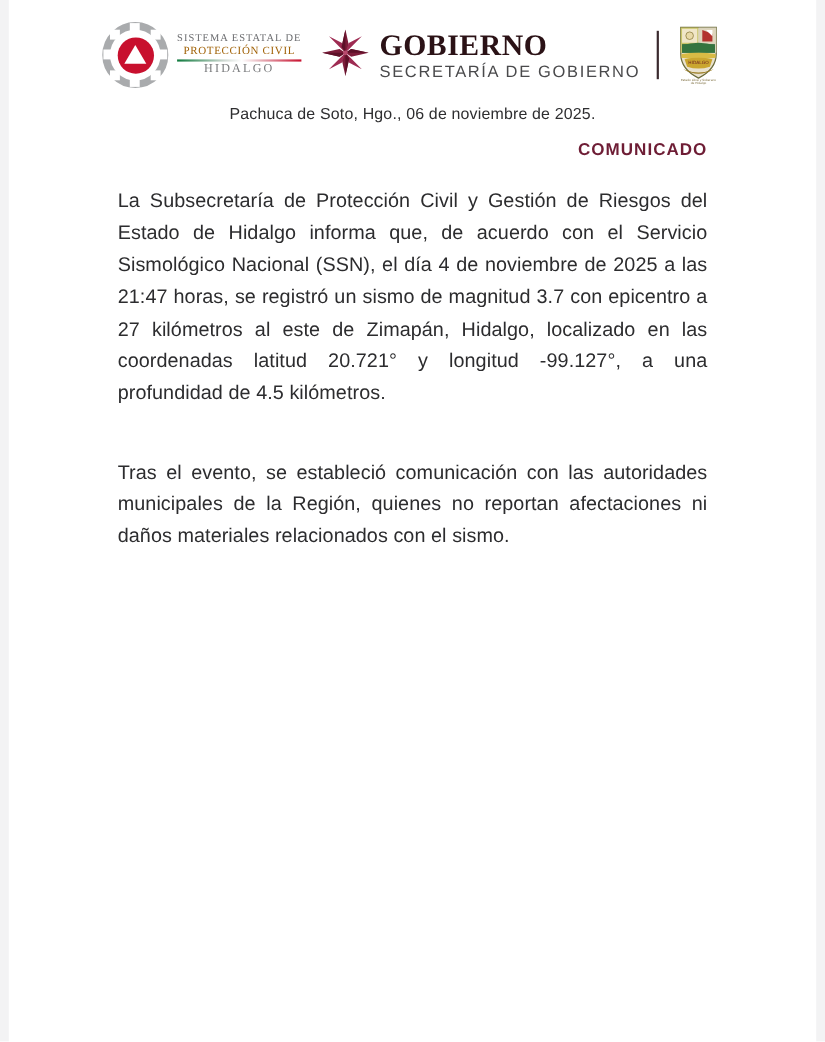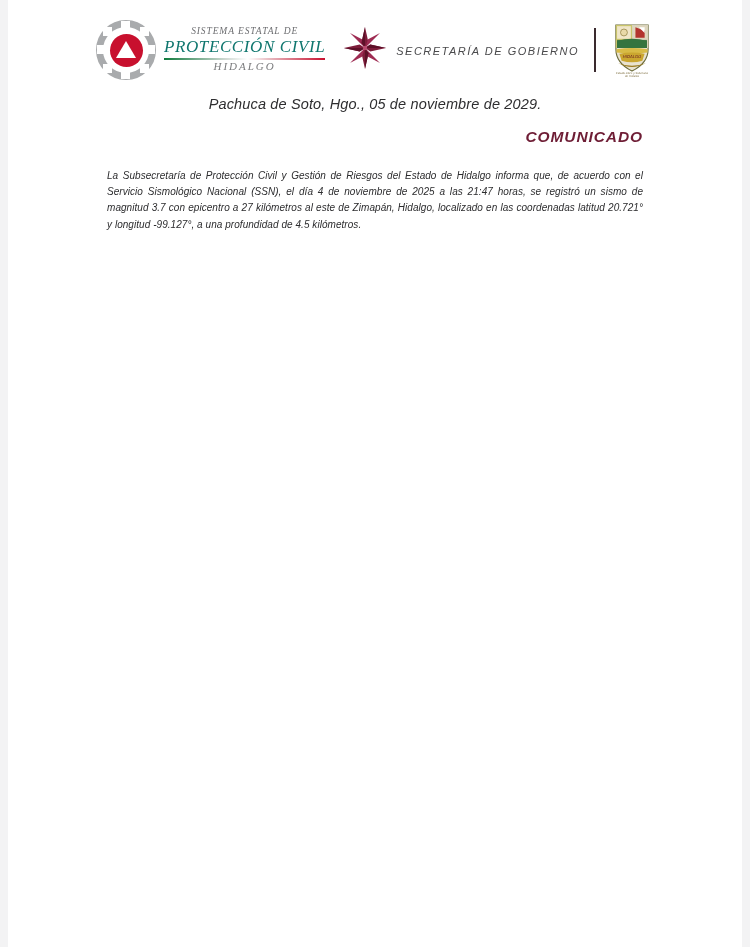--- a/index.html
+++ b/index.html
@@ -11,21 +11,20 @@
   body {
     font-family: "Liberation Sans", sans-serif;
   }
   .page {
     position: relative;
     width: 750px;
     height: 947px;
     background: #ffffff;
     overflow: hidden;
     box-sizing: border-box;
-    font-style: italic;
   }
   
   .edge-strip {
     position: absolute;
     top: 0;
     bottom: 0;
     width: 8px;
     background: #f3f3f4;
   }
   .edge-strip.left  { left: 0; }
@@ -104,23 +103,23 @@
   }
   .pc-line1 {
     font-family: "Liberation Serif", serif;
     font-size: 9.5px;
     letter-spacing: 0.9px;
     color: #6d6e71;
     white-space: nowrap;
   }
   .pc-line2 {
     font-family: "Liberation Serif", serif;
-    font-size: 17px;
+    font-size: 10px;
     letter-spacing: 0.6px;
-    color: #0f766e;
+    color: #a16207;
     white-space: nowrap;
     margin-top: 1px;
   }
   .pc-rule {
     height: 2.5px;
     width: 100%;
     margin: 1.5px 0 1px 0;
     background: linear-gradient(to right, #0f7a3d 0%, #cfd8d2 38%, #ffffff 52%, #e8b8bf 66%, #c8102e 100%);
   }
   .pc-line3 {
@@ -141,21 +140,21 @@
   .gob-text { line-height: 1; }
   .gob-line1 {
     font-family: "Liberation Serif", serif;
     font-weight: bold;
     font-size: 27px;
     letter-spacing: 0.5px;
     color: #2b1216;
     white-space: nowrap;
   }
   .gob-line2 {
-    font-size: 11px;
+    font-size: 15px;
     letter-spacing: 1.5px;
     color: #4a4a4c;
     white-space: nowrap;
     margin-top: 3px;
     text-align: right;
   }
   .divider-bar {
     width: 2px;
     height: 44px;
     background: #3a2a2e;
@@ -181,21 +180,21 @@
   .comunicado-title {
     text-align: right;
     font-size: 15.5px;
     font-weight: bold;
     letter-spacing: 0.9px;
     color: #6e1d35;
     margin: 16px 0 22px 0;
   }
   .para {
     text-align: justify;
-    font-size: 10px;
+    font-size: 18px;
     line-height: 1.62;
     color: #2c2c2e;
     margin: 0;
     letter-spacing: 0.05px;
   }
   .para + .para { margin-top: 43px; }
 </style>
 </head>
 <body>
 
@@ -242,20 +241,21 @@
             <polygon points="16,16 43,30 50,50 38,38" fill="#9e2b52"></polygon>
             <polygon points="50,2 42,38 50,50" fill="#5d1028"></polygon>
             <polygon points="98,50 62,42 50,50" fill="#5d1028"></polygon>
             <polygon points="50,98 58,62 50,50" fill="#5d1028"></polygon>
             <polygon points="2,50  38,58 50,50" fill="#5d1028"></polygon>
             <circle cx="50" cy="50" r="5" fill="#b84a6e"></circle>
           </g>
         </svg>
       </span>
       <div class="gob-text">
+        <div class="gob-line1">GOBIERNO</div>
         <div class="gob-line2">SECRETARÍA DE GOBIERNO</div>
       </div>
     </div>
 
     <div class="divider-bar"></div>
 
     <span class="state-seal">
       <svg width="46" height="58" viewBox="0 0 80 100" aria-hidden="true">
         <path d="M12 10 H68 V52 Q68 76 40 90 Q12 76 12 52 Z" fill="#e9e2cf" stroke="#6b6b3a" stroke-width="2"></path>
         <path d="M12 10 H40 V50 H12 Z" fill="#c9c46a"></path>
@@ -273,21 +273,22 @@
         <path d="M16 76 Q40 90 64 76 Q40 86 16 76 Z" fill="#9c7d22"></path>
         <text x="40" y="95" font-family="DejaVu Sans" font-size="4.6" fill="#7a6a3a" text-anchor="middle">Estado Libre y Soberano</text>
         <text x="40" y="100" font-family="DejaVu Sans" font-size="4.6" fill="#7a6a3a" text-anchor="middle">de Hidalgo</text>
       </svg>
     </span>
 
   </div>
 
   <div class="doc-body">
 
-    <p class="dateline">Pachuca de Soto, Hgo., 05 de noviembre de 2029.</p>
+    <p class="dateline">Pachuca de Soto, Hgo., 06 de noviembre de 2025.</p>
 
     <h1 class="comunicado-title">COMUNICADO</h1>
 
     <p class="para">La Subsecretaría de Protección Civil y Gestión de Riesgos del Estado de Hidalgo informa que, de acuerdo con el Servicio Sismológico Nacional (SSN), el día 4 de noviembre de 2025 a las 21:47 horas, se registró un sismo de magnitud 3.7 con epicentro a 27 kilómetros al este de Zimapán, Hidalgo, localizado en las coordenadas latitud 20.721° y longitud -99.127°, a una profundidad de 4.5 kilómetros.</p>
+    <p class="para">Tras el evento, se estableció comunicación con las autoridades municipales de la Región, quienes no reportan afectaciones ni daños materiales relacionados con el sismo.</p>
 
   </div>
 
 </div>
 
 </body></html>

